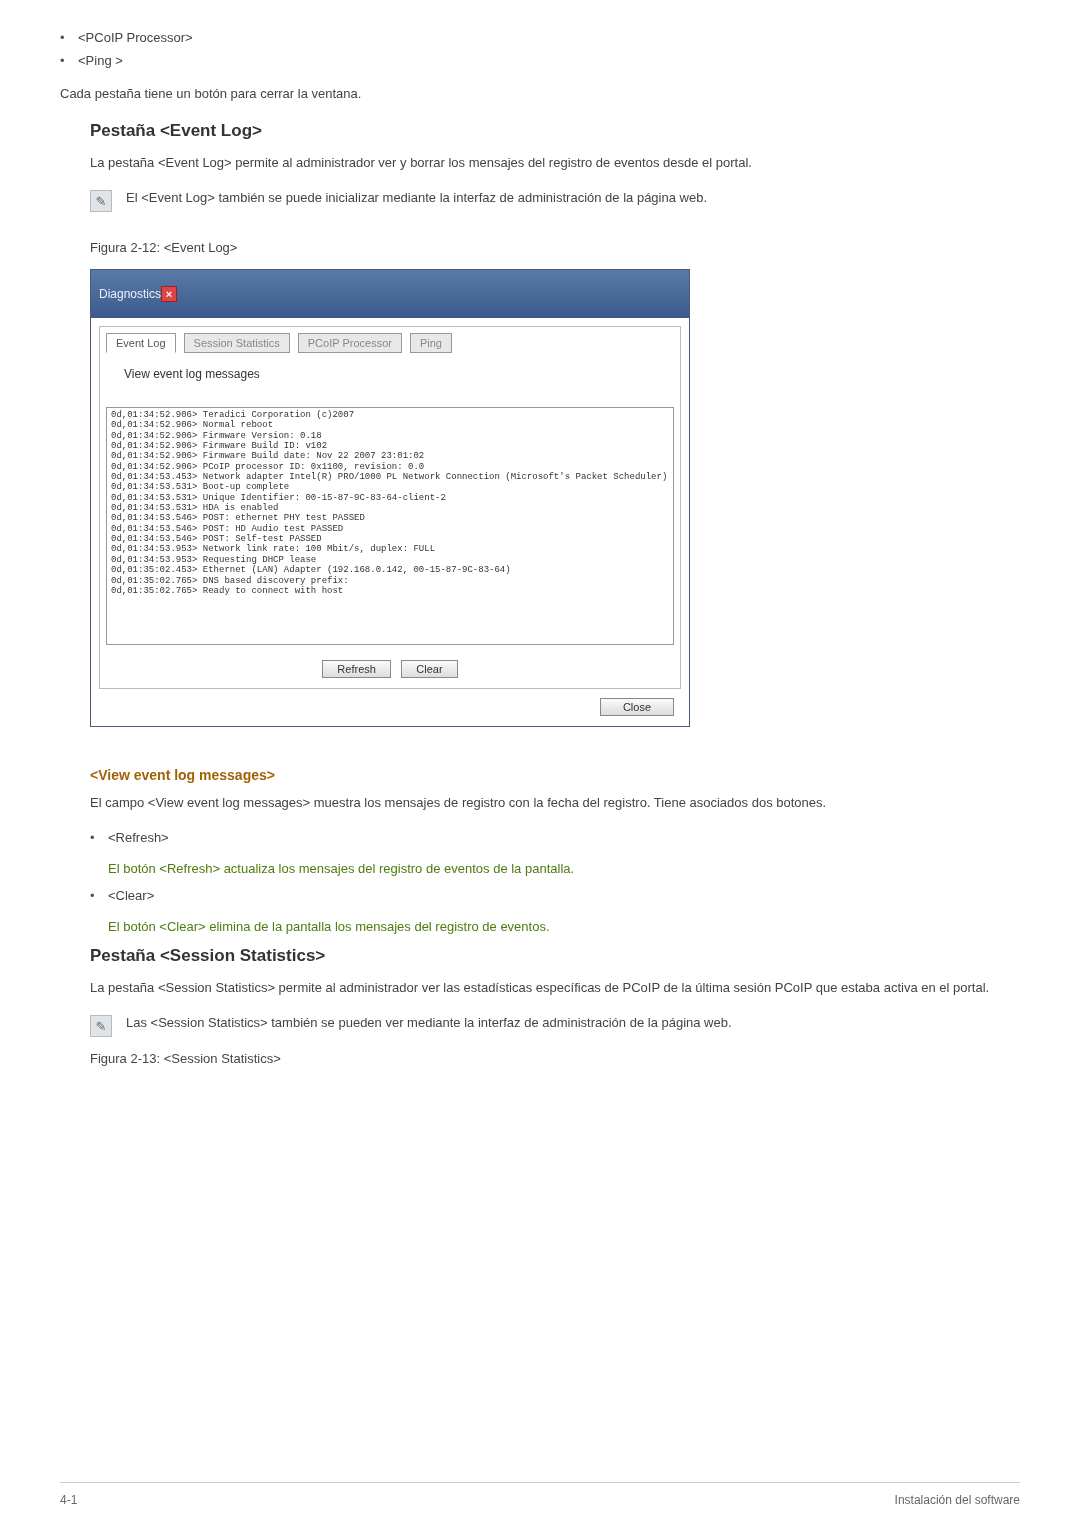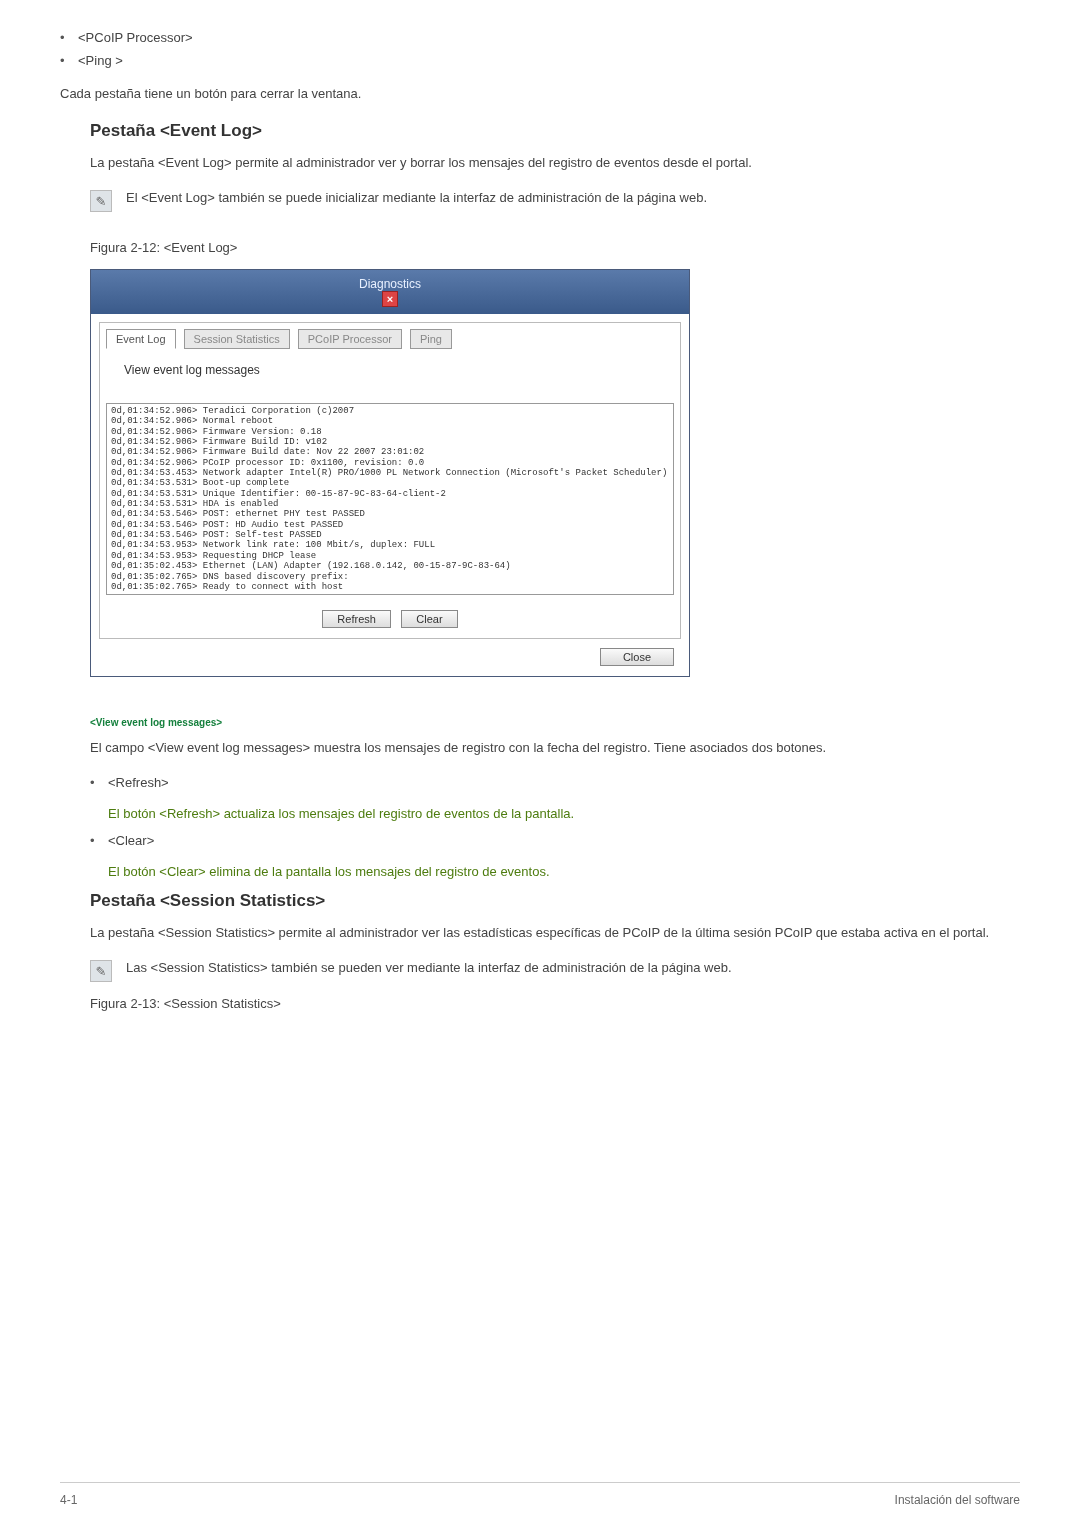--- a/index.html
+++ b/index.html
@@ -11,43 +11,42 @@
     height: 1527px;
     padding: 30px 60px 20px 60px;
     position: relative;
   }
   .bullet-list { list-style: none; margin-bottom: 18px; }
   .bullet-list li { font-size: 13px; color: #444; margin-bottom: 8px; padding-left: 18px; position: relative; }
   .bullet-list li::before { content: "•"; position: absolute; left: 0; color: #555; }
   .para { font-size: 13px; color: #444; margin-bottom: 20px; }
   .section-indent { padding-left: 30px; }
   .h3 { font-size: 17px; font-weight: bold; color: #333; margin-bottom: 14px; }
-  .h4 { font-size: 10px; font-weight: bold; color: #15803d; margin-bottom: 12px; margin-top: 28px; }
+  .h4 { font-size: 14px; font-weight: bold; color: #a16207; margin-bottom: 12px; margin-top: 28px; }
   .note-row { display: flex; align-items: flex-start; gap: 14px; margin-bottom: 28px; }
   .note-icon {
     width: 22px; height: 22px; background: #dfe4e8; border: 1px solid #bbb;
     display: flex; align-items: center; justify-content: center; font-size: 13px; color: #666;
     flex-shrink: 0;
   }
   .caption { font-size: 13px; color: #444; margin-bottom: 14px; }
   .dialog {
     width: 600px;
     border: 1px solid #4a5a7a;
     background: #fff;
     margin-bottom: 40px;
     margin-left: 0;
   }
   .dialog-titlebar {
     background: linear-gradient(#5a7aaa, #3a5a8a);
     color: #e8f0ff;
     font-size: 12px;
-    padding: 7px 8px;
+    padding: 16px 8px;
     display: flex;
     align-items: center;
-    flex-direction: column;
   }
   .dialog-close {
     width: 16px; height: 16px; background: #d44; color: #fff;
     display: flex; align-items: center; justify-content: center;
     font-size: 11px; font-weight: bold; border: 1px solid #922;
   }
   .dialog-body { padding: 8px; }
   .dialog-inner {
     border: 1px solid #bbb;
     padding: 6px;
@@ -67,21 +66,21 @@
   .log-box {
     border: 1px solid #999;
     background: #fff;
     font-family: "Courier New", monospace;
     font-size: 9px;
     color: #333;
     padding: 2px 4px;
     line-height: 1.15;
     white-space: pre-wrap;
     word-break: break-all;
-    height: 192px;
+    height: 238px;
     overflow: hidden;
   }
   .btn-row { text-align: center; padding: 14px 0 4px; }
   .gbtn {
     font-size: 11px;
     padding: 2px 14px;
     border: 1px solid #888;
     background: linear-gradient(#fafafa, #ddd);
     color: #333;
     margin: 0 3px;

